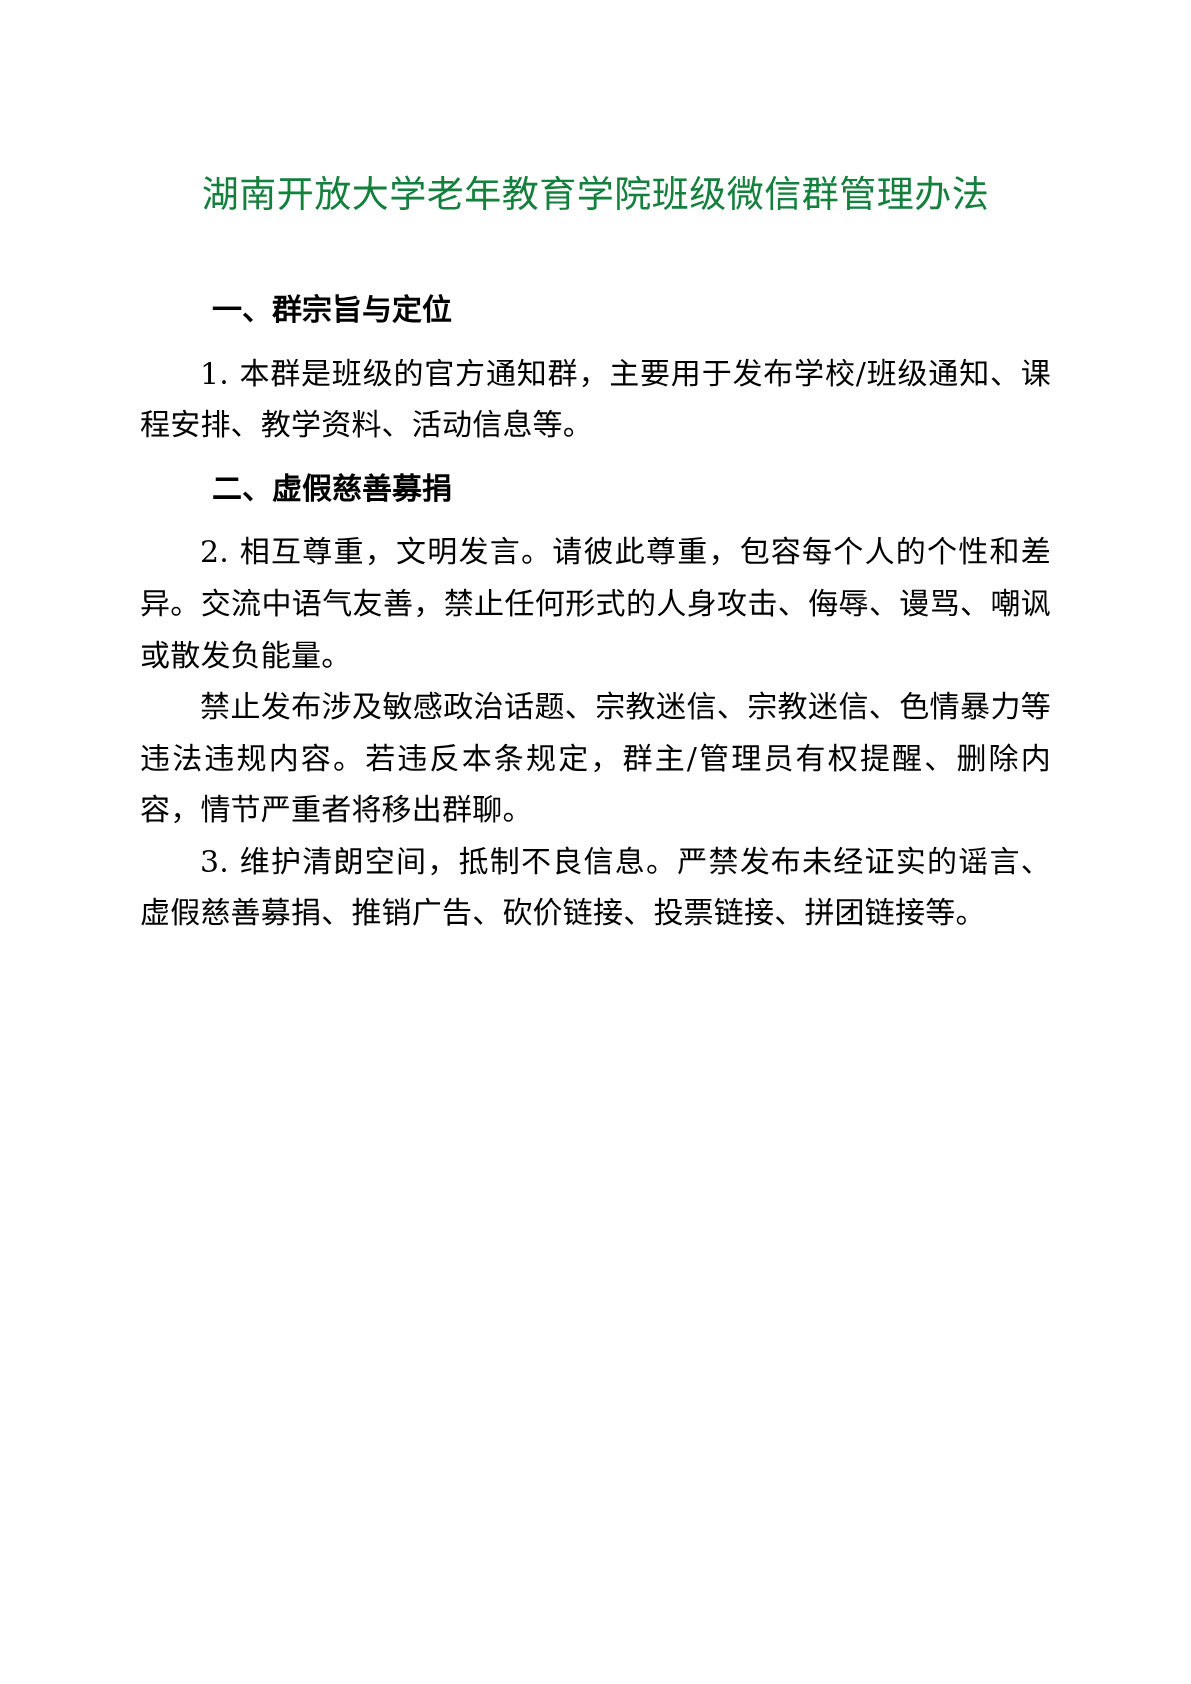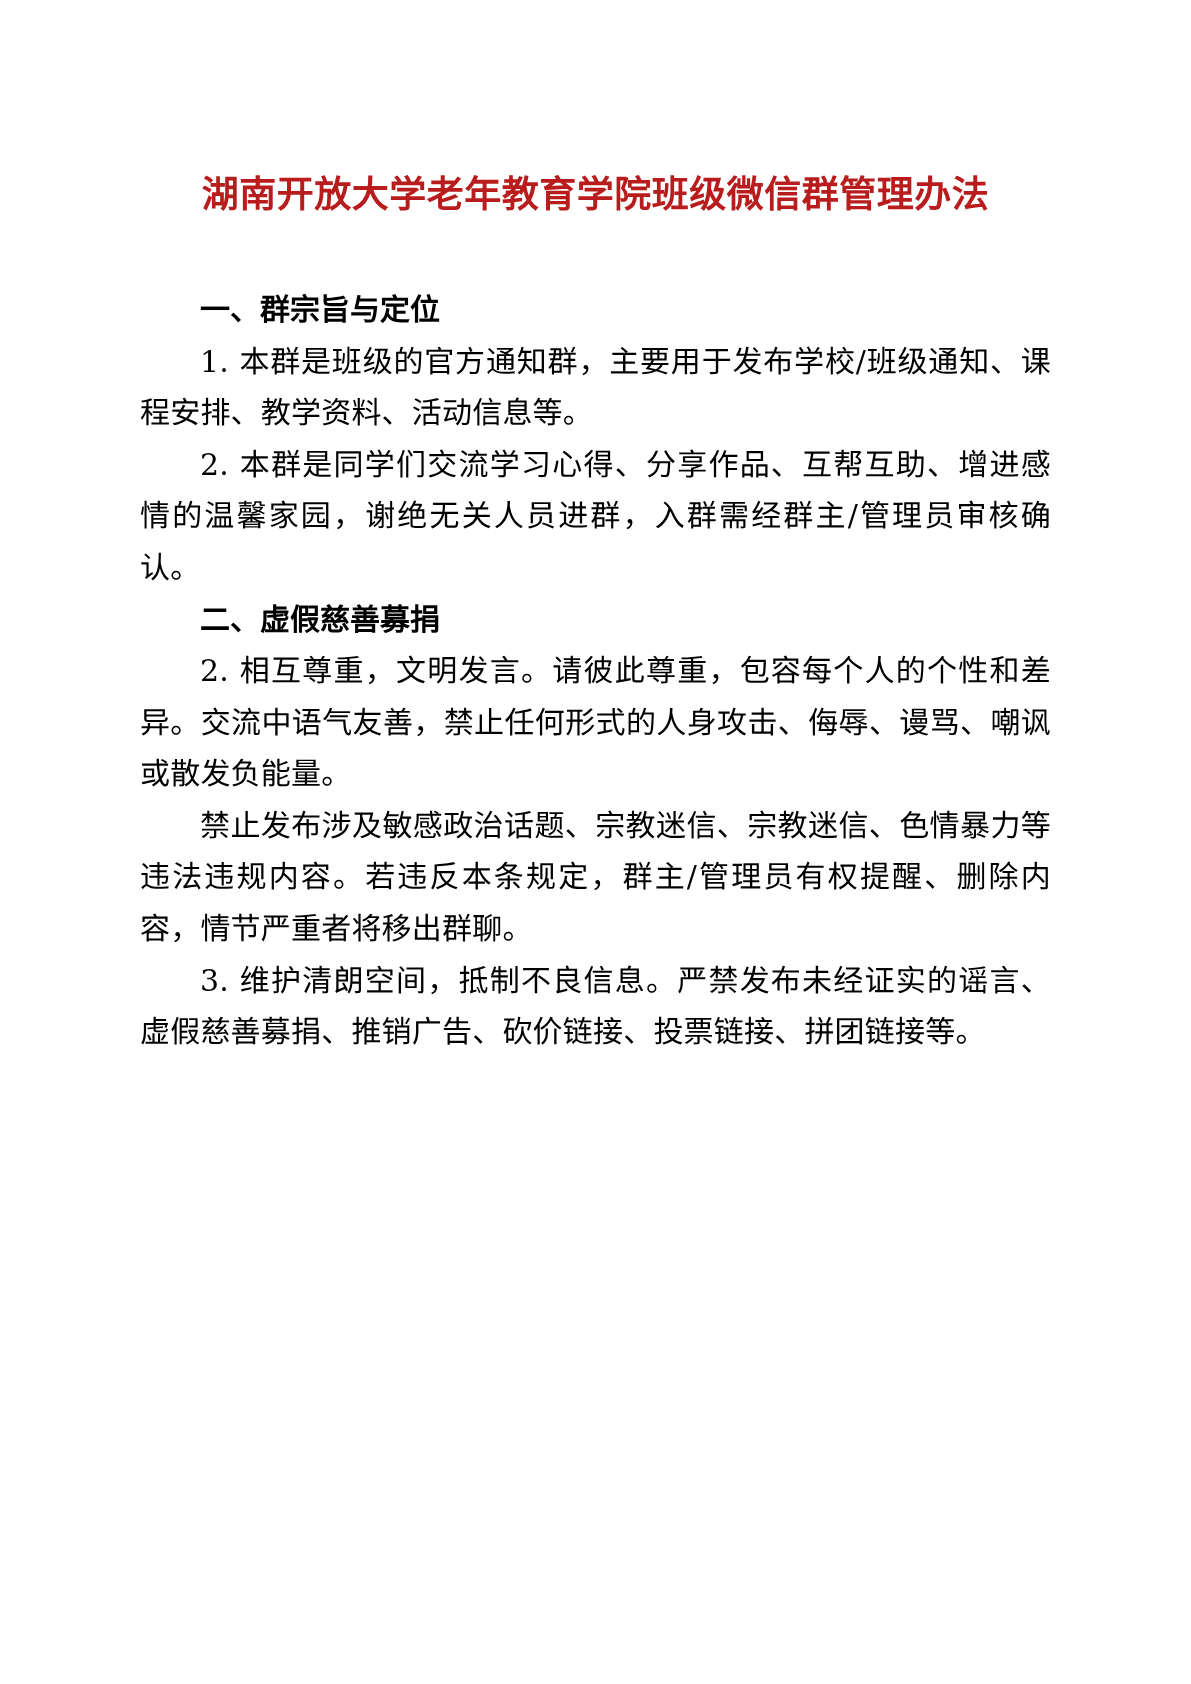--- a/index.html
+++ b/index.html
@@ -16,41 +16,41 @@
   }
   .page {
     width: 1191px;
     min-height: 1684px;
     box-sizing: border-box;
     padding: 150px 140px 120px 140px;
     background: #ffffff;
   }
   .doc-title {
     font-family: "DejaVu Sans", sans-serif;
-    font-weight: bold;
+    font-weight: normal;
     font-size: 37px;
     line-height: 1.35;
     text-align: center;
     letter-spacing: 0.5px;
     margin: 20px 0 64px 0;
-    color: #b91c1c;
+    color: #15803d;
   }
   .body-block {
     font-size: 30px;
     line-height: 1.72;
     text-align: justify;
     text-justify: inter-ideograph;
   }
   .heading {
     font-family: "DejaVu Sans", sans-serif;
     font-weight: bold;
     font-size: 30px;
     line-height: 1.72;
     text-indent: 2em;
-    margin: 0;
+    margin: 12px;
   }
   .para {
     margin: 0;
     text-indent: 2em;
     font-family: "DejaVu Serif", serif;
     font-size: 30px;
     line-height: 1.72;
     letter-spacing: 0.2px;
   }
 </style>
@@ -58,21 +58,20 @@
 <body>
 
 <div class="page">
 
   <div class="doc-title">湖南开放大学老年教育学院班级微信群管理办法</div>
 
   <div class="body-block">
 
     <p class="heading">一、群宗旨与定位</p>
     <p class="para">1. 本群是班级的官方通知群，主要用于发布学校/班级通知、课程安排、教学资料、活动信息等。</p>
-    <p class="para">2. 本群是同学们交流学习心得、分享作品、互帮互助、增进感情的温馨家园，谢绝无关人员进群，入群需经群主/管理员审核确认。</p>
 
     <p class="heading">二、虚假慈善募捐</p>
     <p class="para">2. 相互尊重，文明发言。请彼此尊重，包容每个人的个性和差异。交流中语气友善，禁止任何形式的人身攻击、侮辱、谩骂、嘲讽或散发负能量。</p>
     <p class="para">禁止发布涉及敏感政治话题、宗教迷信、宗教迷信、色情暴力等违法违规内容。若违反本条规定，群主/管理员有权提醒、删除内容，情节严重者将移出群聊。</p>
     <p class="para">3. 维护清朗空间，抵制不良信息。严禁发布未经证实的谣言、虚假慈善募捐、推销广告、砍价链接、投票链接、拼团链接等。</p>
 
   </div>
 </div>
 
 </body></html>

